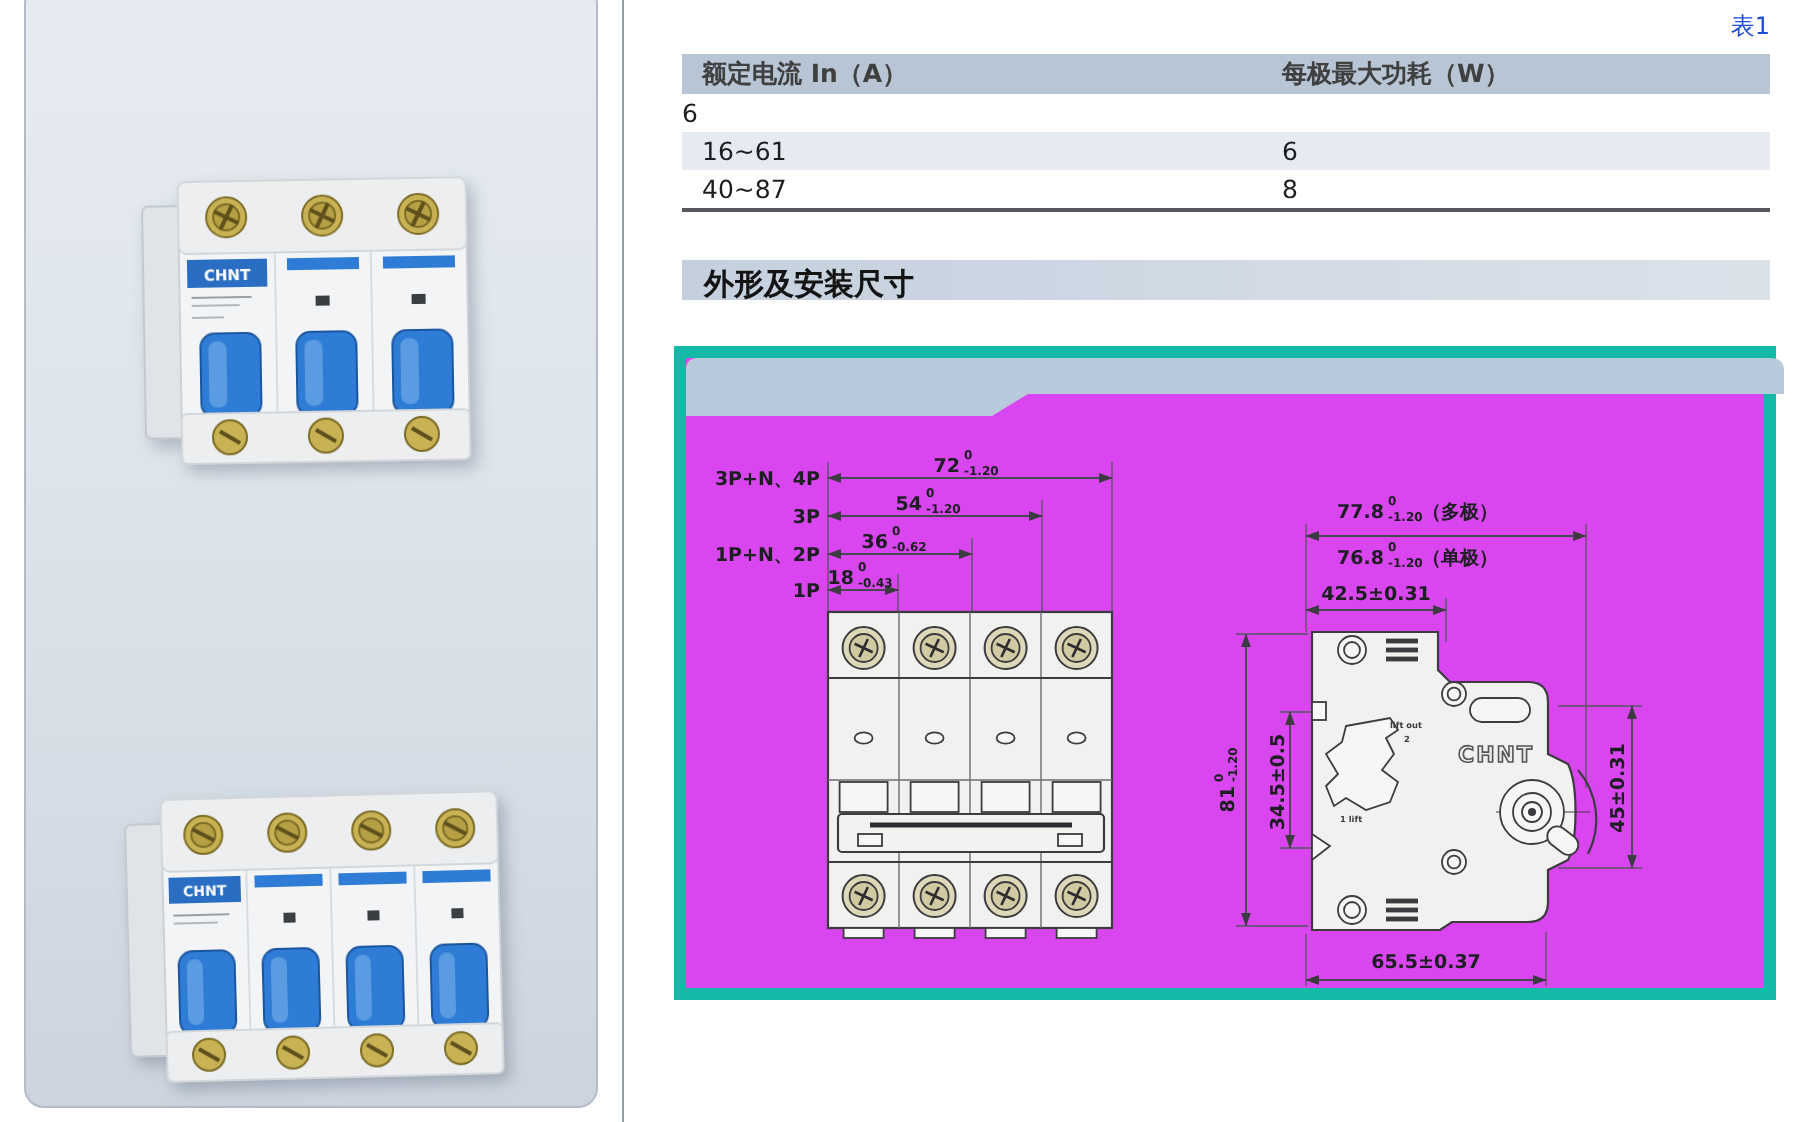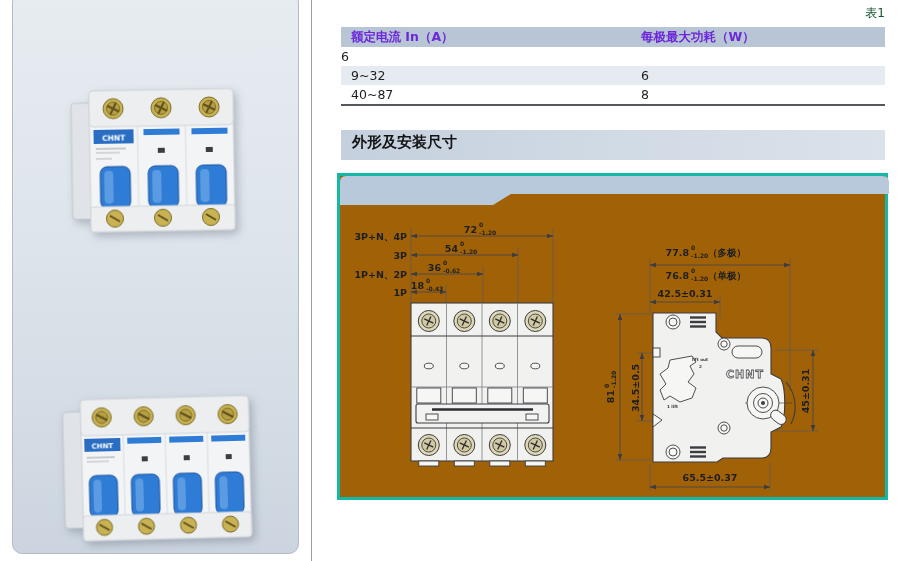--- a/index.html
+++ b/index.html
@@ -11,38 +11,38 @@
     border:1.5px solid #b3bcc6;border-radius:10px;
     background:linear-gradient(180deg,#e7ecf1 0%,#dde4eb 45%,#ccd5df 100%);}
   .divider{position:absolute;left:311px;top:0;width:1px;height:561px;background:#969ea8;}
 
   .photo{position:absolute;filter:drop-shadow(3px 4px 4px rgba(60,70,90,.30));}
   .photo1{left:62px;top:86px;transform:rotate(-1deg);}
   .photo2{left:56px;top:392px;transform:rotate(-1.5deg);}
 
   
   .table-tag{position:absolute;left:341px;top:5px;width:544px;text-align:right;
-    font-size:12px;color:#14532d;}
+    font-size:12px;color:#1d4ed8;}
   .spec-table{position:absolute;left:341px;top:27px;width:544px;font-size:12.5px;}
   .t-row{display:flex;height:19px;line-height:19px;}
   .t-row .c1{width:300px;padding-left:10px;box-sizing:border-box;}
   .t-row .c2{flex:1;}
-  .t-head{background:#b7c5d5;font-weight:600;height:20px;line-height:20px;color:#6d28d9;}
+  .t-head{background:#b7c5d5;font-weight:600;height:20px;line-height:20px;color:#404040;}
   .t-alt{background:#e5ebf1;}
   .t-bottom{border-top:2px solid #54575c;height:0;}
 
   
-  .section-header{position:absolute;left:341px;top:130px;width:544px;height:30px;
+  .section-header{position:absolute;left:341px;top:130px;width:544px;height:20px;
     line-height:25px;padding-left:11px;box-sizing:border-box;
     font-size:15px;font-weight:bold;color:#141414;
     background:linear-gradient(90deg,#c5d0de 0%,#d3dce6 60%,#dae2ea 100%);}
 
   
   .drawing-panel{position:absolute;left:337px;top:173px;width:551px;height:327px;
-    background:#a16207;border:3px solid #14b8a6;box-sizing:border-box;}
+    background:#d946ef;border:6px solid #14b8a6;box-sizing:border-box;}
   .drawing-svg{position:absolute;left:0;top:0;}
 
   
   .ln{stroke:#3c3c40;fill:none;stroke-width:1.1;}
   .part{fill:#f1f1ef;stroke:#3c3c40;stroke-width:1.1;}
   .part2{fill:#f6f6f4;stroke:#3c3c40;stroke-width:0.9;}
   .sep{stroke:#6a6d72;stroke-width:0.7;fill:none;}
   .dim{stroke:#45484e;stroke-width:0.9;fill:none;}
   .ext{stroke:#56595f;stroke-width:0.7;fill:none;}
   .dimtxt{font:600 9.5px "DejaVu Sans",sans-serif;fill:#1c1e22;}
@@ -171,21 +171,21 @@
 
   <div class="spec-table">
     <div class="t-row t-head">
       <div class="c1">额定电流 In（A）</div>
       <div class="c2">每极最大功耗（W）</div>
     </div>
     <div class="t-row">
       <div class="c2">6</div>
     </div>
     <div class="t-row t-alt">
-      <div class="c1">9~32</div>
+      <div class="c1">16~61</div>
       <div class="c2">6</div>
     </div>
     <div class="t-row">
       <div class="c1">40~87</div>
       <div class="c2">8</div>
     </div>
     <div class="t-bottom"></div>
   </div>
 
   <div class="section-header">外形及安装尺寸</div>

